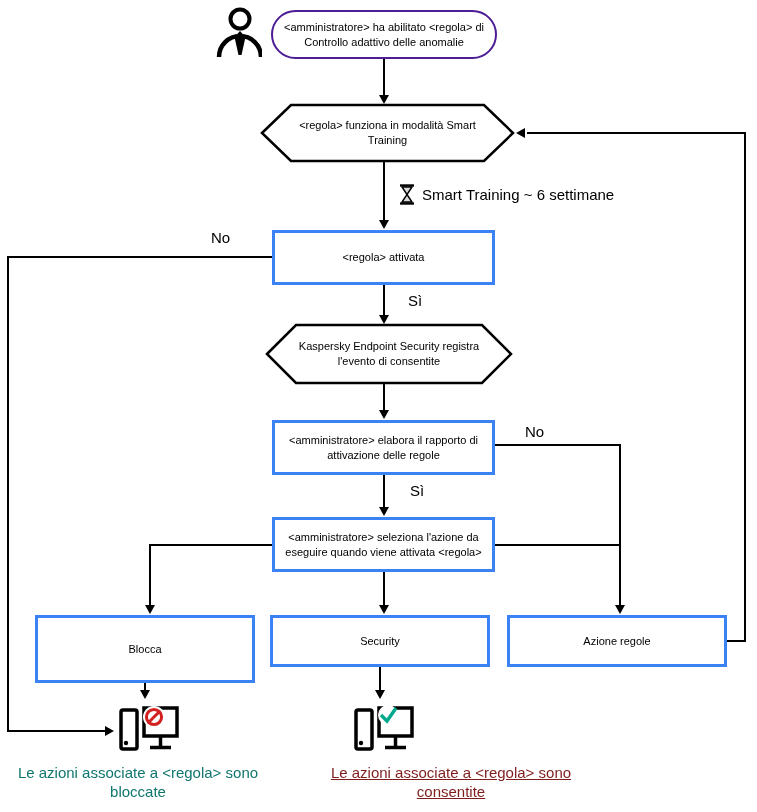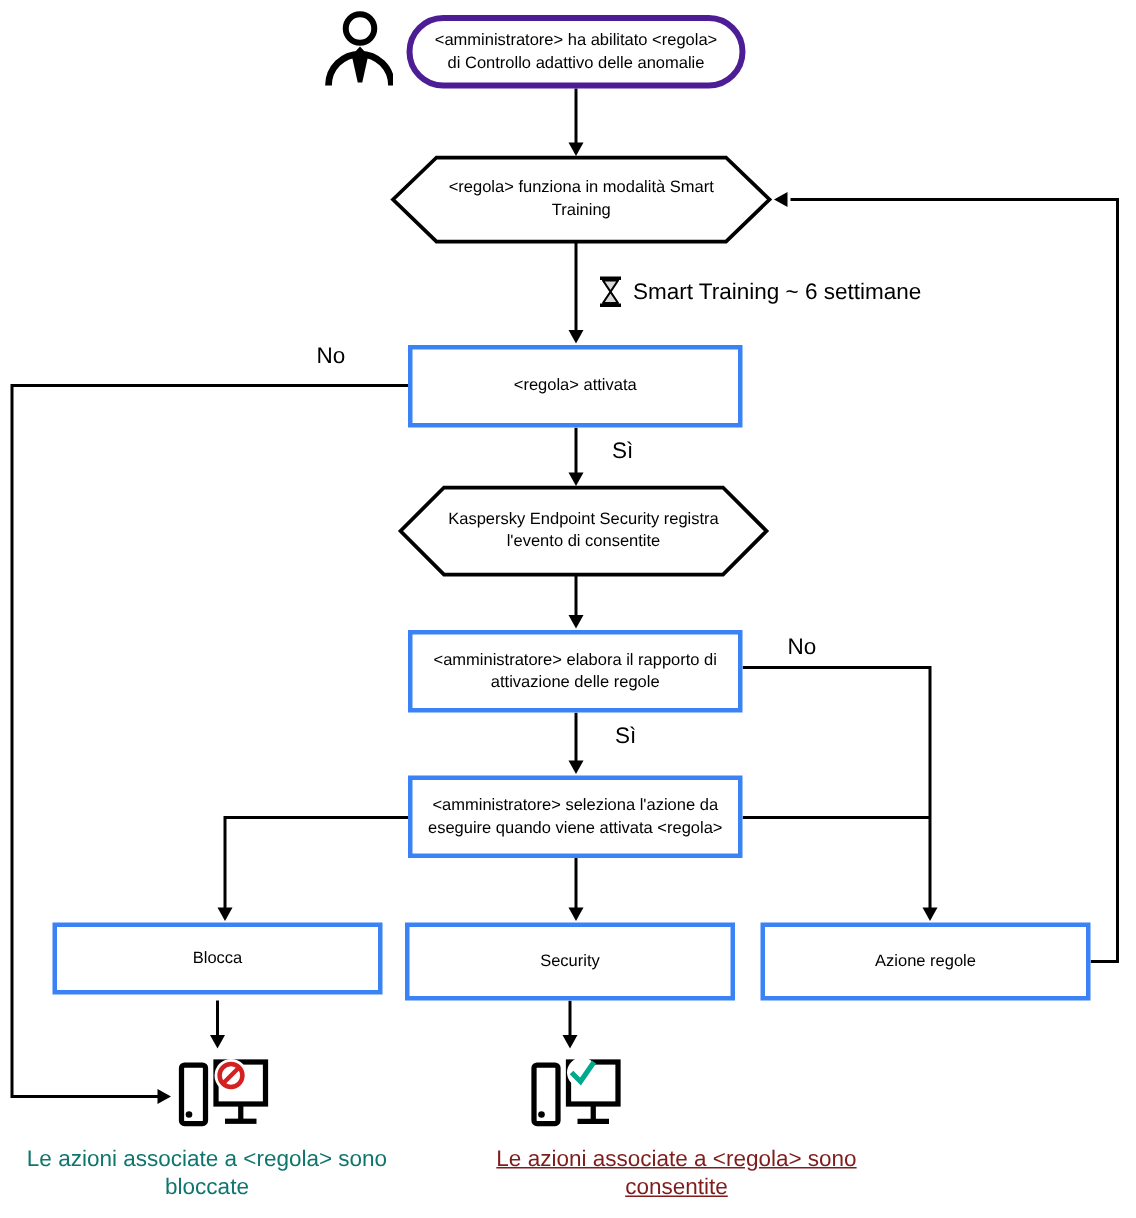--- a/index.html
+++ b/index.html
@@ -7,21 +7,21 @@
     position:relative;width:757px;height:812px;background:#ffffff;overflow:hidden;
     font-family:"Liberation Sans","DejaVu Sans",sans-serif;color:#000;
   }
   svg.underlay{position:absolute;left:0;top:0;width:757px;height:812px;}
   .node{
     position:absolute;display:flex;align-items:center;justify-content:center;
     text-align:center;font-size:11px;line-height:1.35;background:#ffffff;
     box-sizing:border-box;padding:2px 10px;
   }
   .rect{border:3px solid #3b82f6;}
-  .stadium{border:4px solid #4c1d95;border-radius:26px;}
+  .stadium{border:2px solid #4c1d95;border-radius:26px;}
   .hexlabel{background:transparent;padding:2px 26px;}
   .edge-label{position:absolute;font-size:15px;line-height:1;background:transparent;}
   .note-label{position:absolute;font-size:15px;line-height:1;}
   .result-text{
     position:absolute;font-size:15px;line-height:1.28;text-align:center;
   }
   .blocked{color:#0f766e;}
   .allowed{color:#7f1d1d;text-decoration:underline;}
   .icon{position:absolute;}
 </style>
@@ -89,21 +89,21 @@
   </div>
 
   <div class="node rect" style="left:272px;top:420px;width:223px;height:55px;">
     <span>&lt;amministratore&gt; elabora il rapporto di attivazione delle regole</span>
   </div>
 
   <div class="node rect" style="left:272px;top:517px;width:223px;height:55px;">
     <span>&lt;amministratore&gt; seleziona l'azione da eseguire quando viene attivata &lt;regola&gt;</span>
   </div>
 
-  <div class="node rect" style="left:35px;top:615px;width:220px;height:48px;align-items:center;">
+  <div class="node rect" style="left:35px;top:615px;width:220px;height:68px;align-items:center;">
     <span>Blocca</span>
   </div>
 
   <div class="node rect" style="left:270px;top:615px;width:220px;height:52px;">
     <span>Security</span>
   </div>
 
   <div class="node rect" style="left:507px;top:615px;width:220px;height:52px;">
     <span>Azione regole</span>
   </div>

